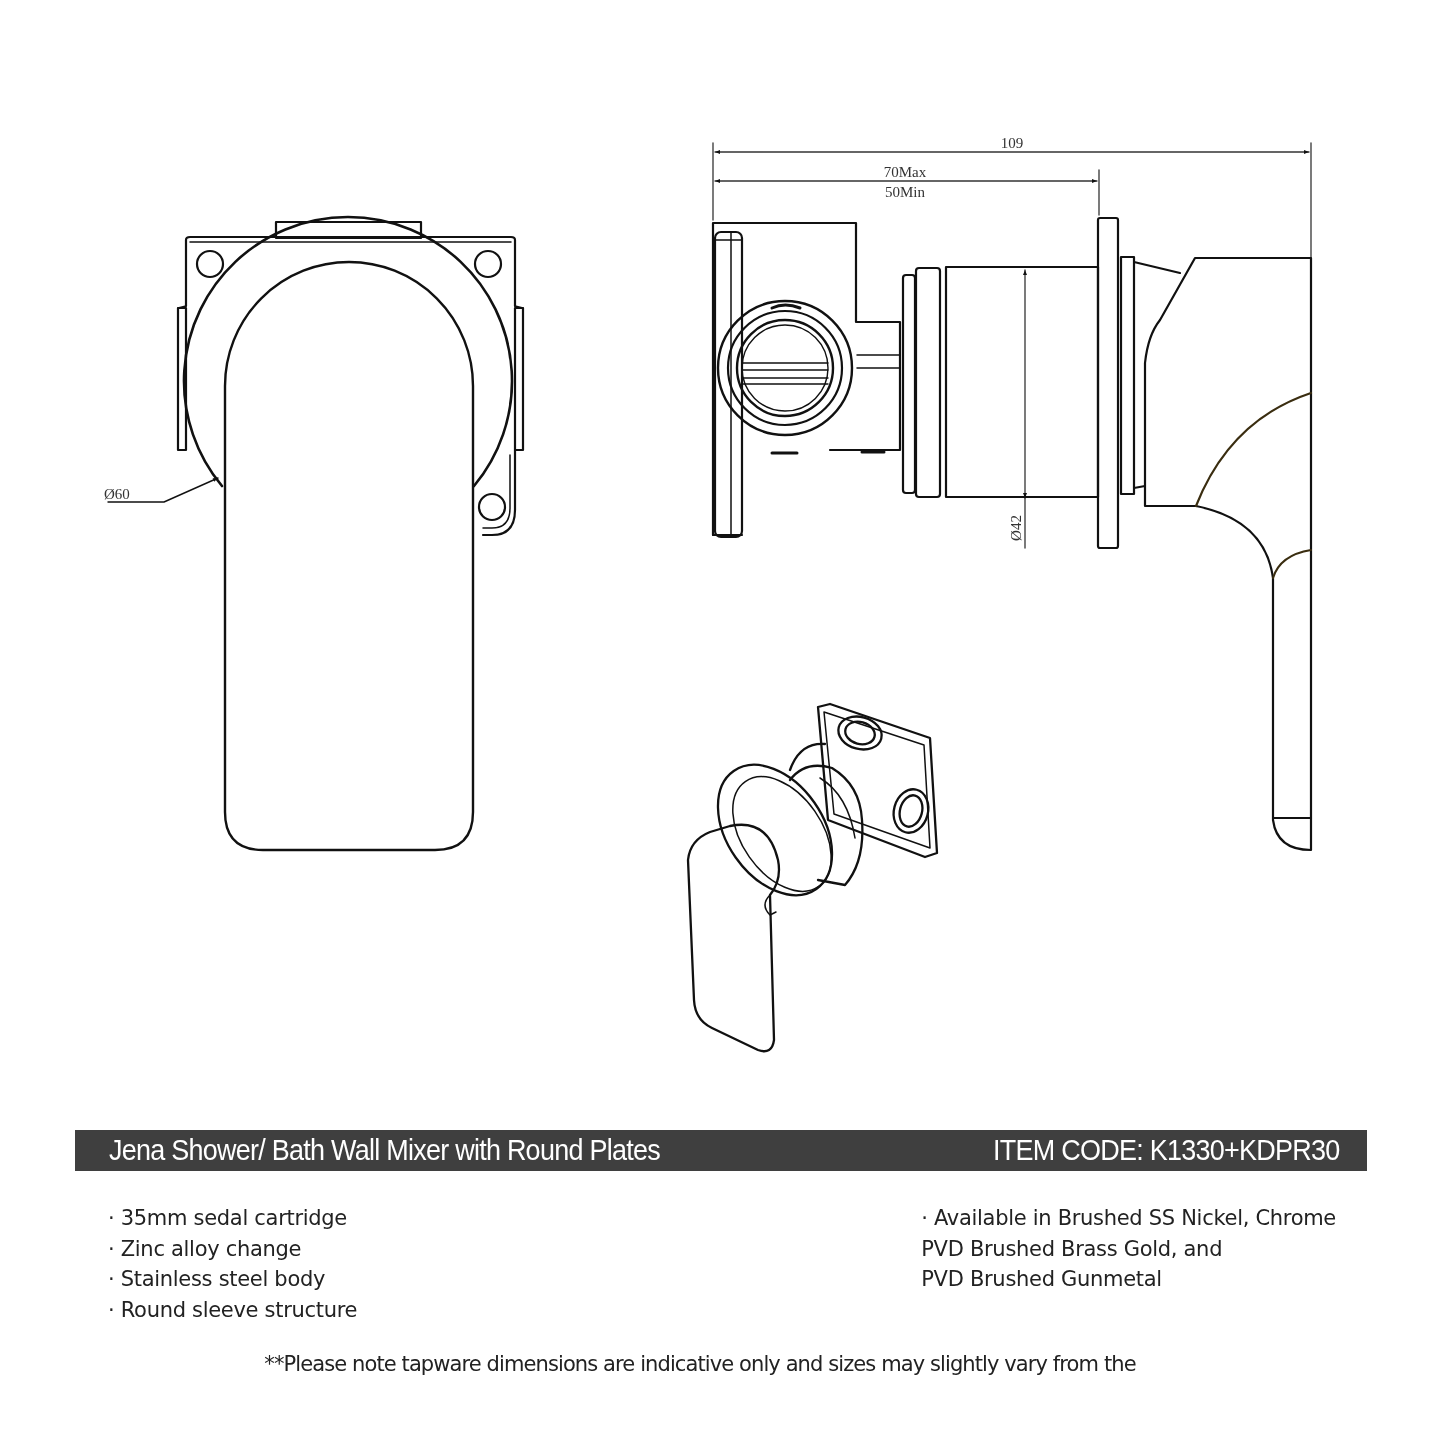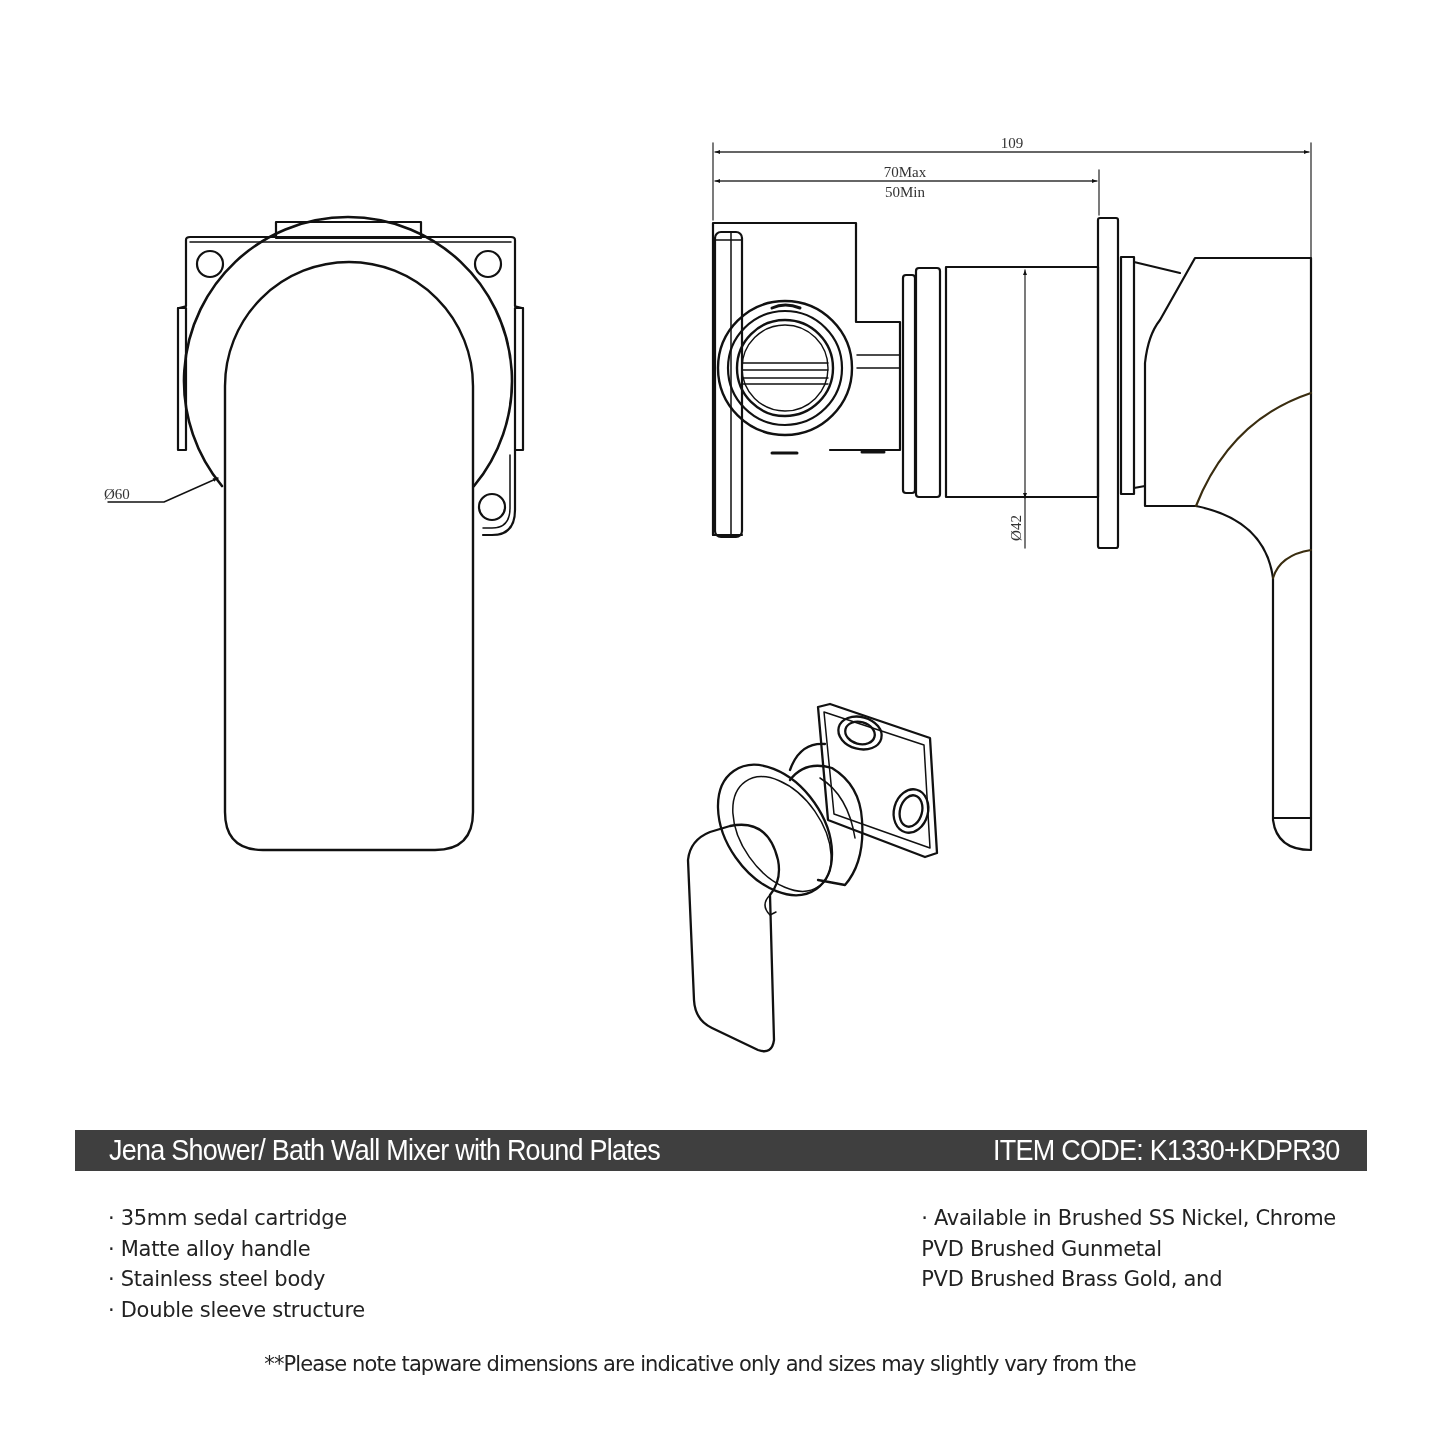--- a/index.html
+++ b/index.html
@@ -126,26 +126,26 @@
   </g>
 </svg>
 
 <div class="title-bar">
   <span>Jena Shower/ Bath Wall Mixer with Round Plates</span>
   <span class="code">ITEM CODE: K1330+KDPR30</span>
 </div>
 
 <div class="features left">
   <div>· 35mm sedal cartridge</div>
-  <div>· Matte alloy handle</div>
+  <div>· Zinc alloy change</div>
   <div>· Stainless steel body</div>
-  <div>· Double sleeve structure</div>
+  <div>· Round sleeve structure</div>
 </div>
 
 <div class="features right">
   <div>· Available in Brushed SS Nickel, Chrome</div>
+  <div>PVD Brushed Brass Gold, and</div>
   <div>PVD Brushed Gunmetal</div>
-  <div>PVD Brushed Brass Gold, and</div>
 </div>
 
 <div class="disclaimer">
   <div>**Please note tapware dimensions are indicative only and sizes may slightly vary from the</div>
 </div>
 
 </body></html>

